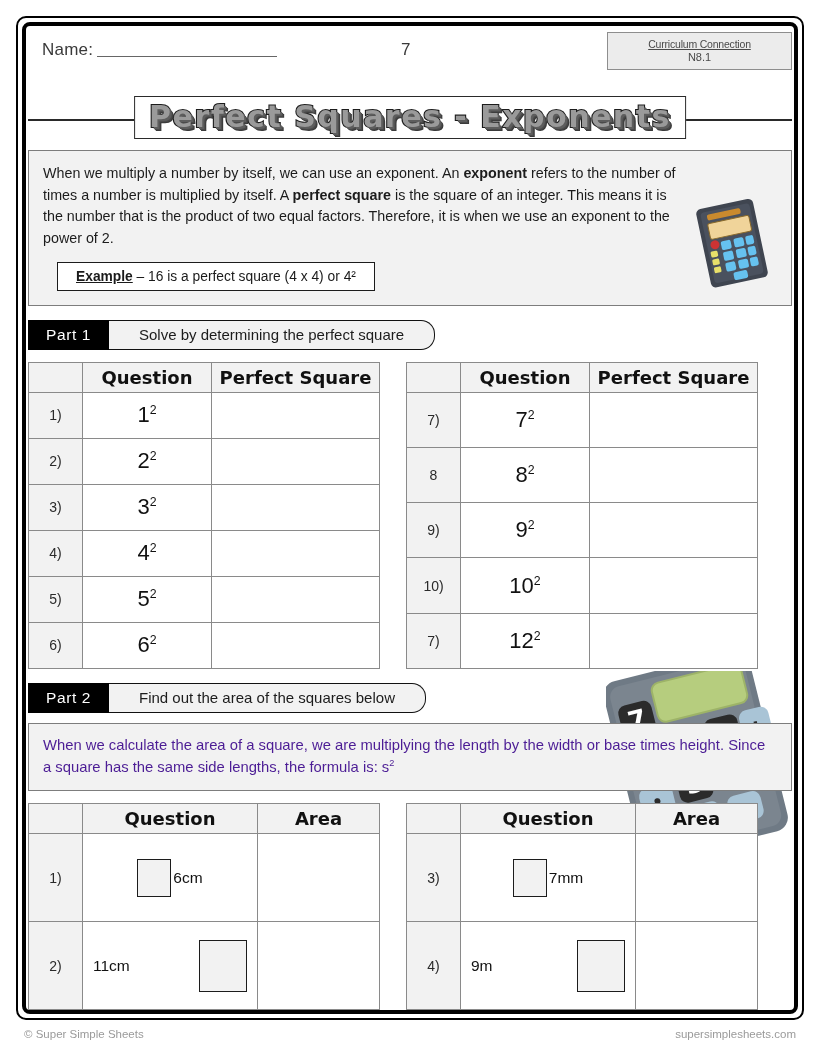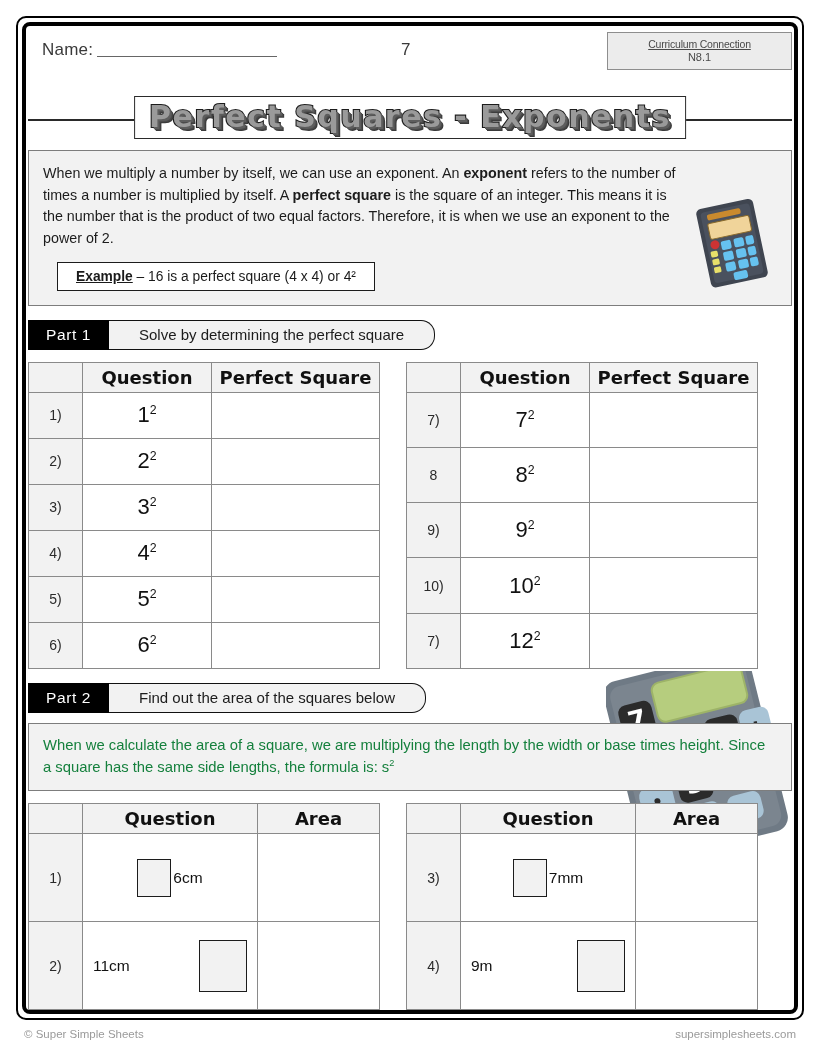--- a/index.html
+++ b/index.html
@@ -266,21 +266,21 @@
     position: relative;
     margin: 10px 2px 0 2px;
     border: 1.5px solid #7d7d7d;
     background: #f2f2f2;
     padding: 10px 14px 12px 14px;
     z-index: 5;
   }
   .explain-text {
     font-size: 14.8px;
     line-height: 1.5;
-    color: #15803d;
+    color: #4c1d95;
   }
   .explain-text sup { font-size: .62em; vertical-align: super; }
 
   
   .calc-big {
     position: absolute;
     left: 580px; top: 645px;
     width: 185px; height: 165px;
     z-index: 1;
     pointer-events: none;

